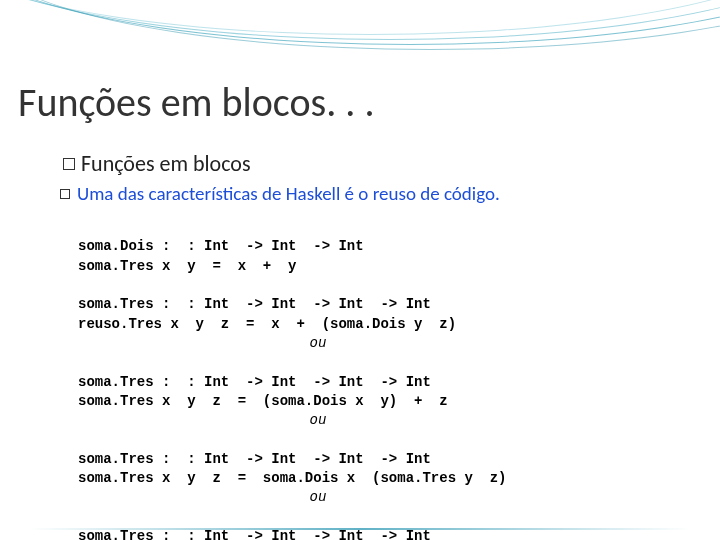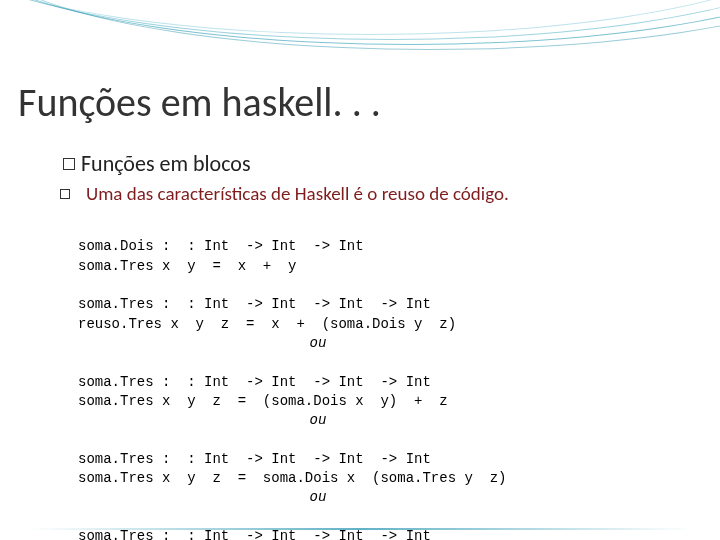--- a/index.html
+++ b/index.html
@@ -45,24 +45,24 @@
     color: #222222;
     display: flex;
     align-items: center;
     gap: 6px;
     padding-left: 27px;
   }
   .bullet-level2 {
     position: absolute;
     left: 60px;
     font-size: 19px;
-    color: #7f1d1d;
+    color: #1d4ed8;
     display: flex;
     align-items: center;
-    gap: 16px;
+    gap: 7px;
   }
   .square-bullet {
     display: inline-block;
     width: 12px;
     height: 12px;
     border: 1.5px solid #333;
     flex-shrink: 0;
   }
   .square-bullet-small {
     display: inline-block;
@@ -74,21 +74,21 @@
   .code-block {
     position: absolute;
     top: 218px;
     left: 78px;
     font-family: "Courier New", monospace;
     font-size: 14px;
     line-height: 1.38;
     white-space: pre;
     color: #000000;
   }
-  .code-block b { font-weight: normal; }
+  .code-block b { font-weight: bold; }
   .ou-line { text-align: center; width: 480px; font-style: italic; }
   .bottom-line {
     position: absolute;
     bottom: 10px;
     left: 50%;
     transform: translateX(-50%);
     width: 660px;
     height: 2px;
     background: linear-gradient(to right, rgba(79,169,192,0) 0%, rgba(79,169,192,0.9) 50%, rgba(79,169,192,0) 100%);
   }
@@ -96,21 +96,21 @@
 </head>
 <body>
 
 <div class="wave-container">
   <div class="wave wave1"></div>
   <div class="wave wave2"></div>
   <div class="wave wave3"></div>
   <div class="wave wave4"></div>
 </div>
 
-<div class="title">Funções em haskell. . .</div>
+<div class="title">Funções em blocos. . .</div>
 
 <div class="bullet-level1" style="top:150px;">
   <span class="square-bullet"></span>
   <span>Funções  em blocos</span>
 </div>
 
 <div class="bullet-level2" style="top:182px;">
   <span class="square-bullet-small"></span>
   <span>Uma das características de Haskell é o reuso de código.</span>
 </div>

